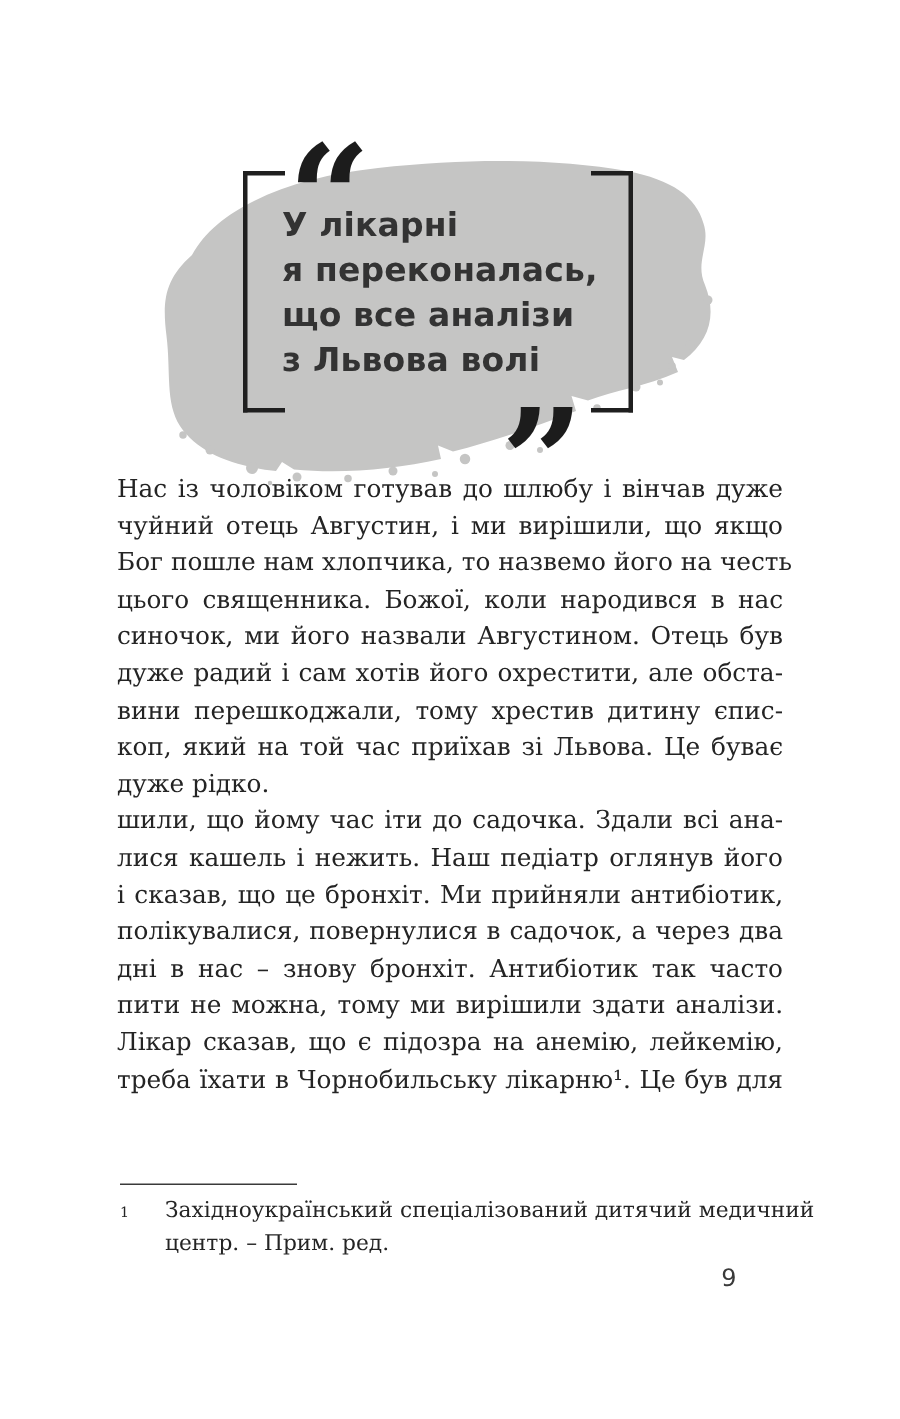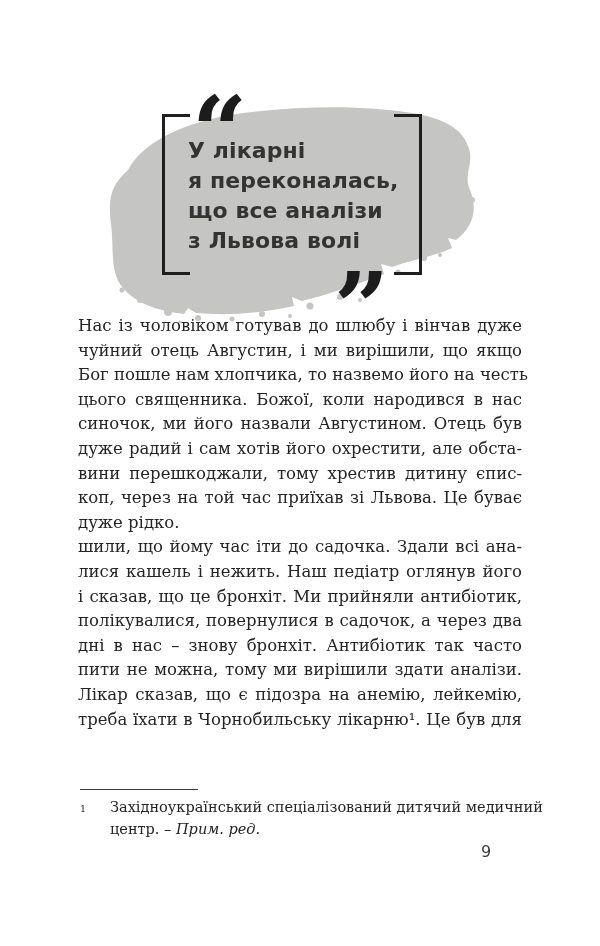--- a/index.html
+++ b/index.html
@@ -86,21 +86,21 @@
     font-size:9.5px;
     padding-top:2px;
   }
   .fn-text{flex:1;}
   .fn-line1{
     text-align:justify;
     text-align-last:justify;
     -moz-text-align-last:justify;
     white-space:nowrap;
   }
-  .italic{font-style:italic;margin-top:15px;}
+  .italic{margin-top:15px;}
   
   .page-number{
     position:absolute;
     left:474px;top:842px;
     width:24px;
     text-align:center;
     font-family:"DejaVu Sans", "Liberation Sans", sans-serif;
     font-size:16px;
     color:#3a3a3a;
   }
@@ -166,21 +166,21 @@
 
   <div class="body-text">
     <div>
       <div class="line">Нас із чоловіком готував до шлюбу і вінчав дуже</div>
       <div class="line">чуйний отець Августин, і ми вирішили, що якщо</div>
       <div class="line">Бог пошле нам хлопчика, то назвемо його на честь</div>
       <div class="line">цього священника. Божої, коли народився в нас</div>
       <div class="line">синочок, ми його назвали Августином. Отець був</div>
       <div class="line">дуже радий і сам хотів його охрестити, але обста-</div>
       <div class="line">вини перешкоджали, тому хрестив дитину єпис-</div>
-      <div class="line">коп, через на той час приїхав зі Львова. Це буває</div>
+      <div class="line">коп, який на той час приїхав зі Львова. Це буває</div>
       <div class="line endline">дуже рідко.</div>
     </div>
     <div>
       <div class="line">шили, що йому час іти до садочка. Здали всі ана-</div>
       <div class="line">лися кашель і нежить. Наш педіатр оглянув його</div>
       <div class="line">і сказав, що це бронхіт. Ми прийняли антибіотик,</div>
       <div class="line">полікувалися, повернулися в садочок, а через два</div>
       <div class="line">дні в нас – знову бронхіт. Антибіотик так часто</div>
       <div class="line">пити не можна, тому ми вирішили здати аналізи.</div>
       <div class="line">Лікар сказав, що є підозра на анемію, лейкемію,</div>

